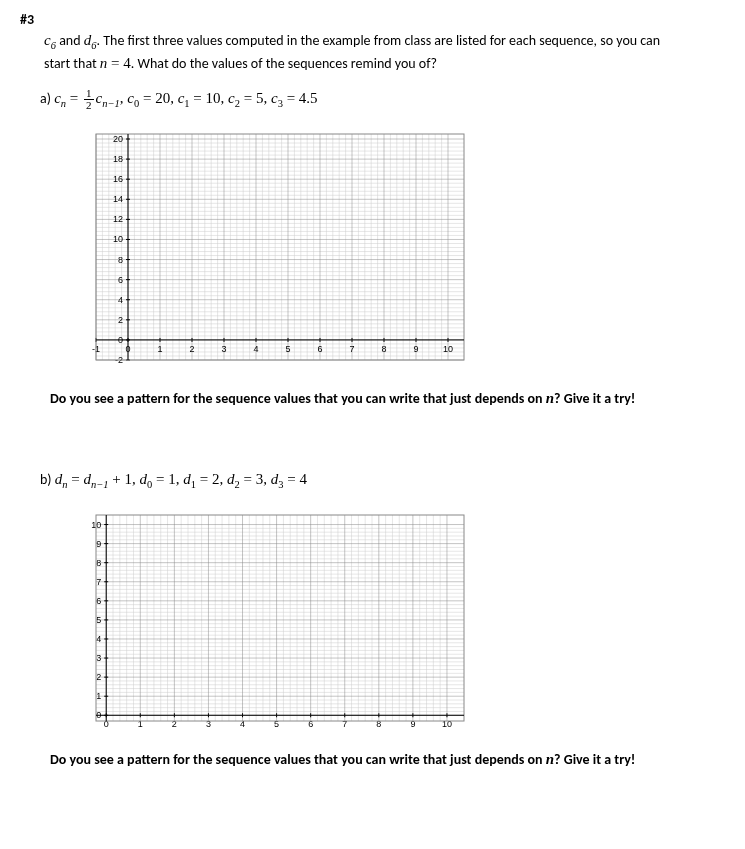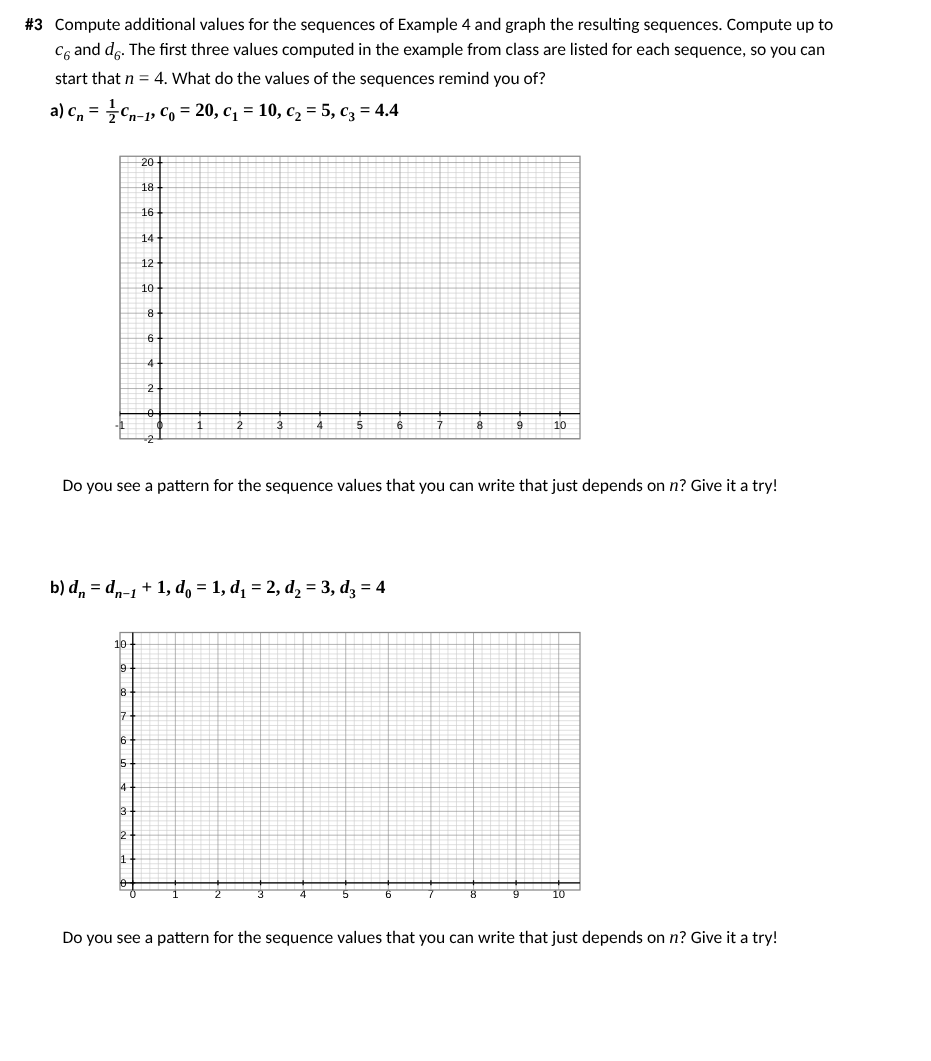--- a/index.html
+++ b/index.html
@@ -18,22 +18,21 @@
   }
   .problem-num {
     font-weight: bold;
     flex-shrink: 0;
   }
   .problem-text {
     flex: 1;
   }
   .part-label {
     display: inline-block;
-    margin: 4px 0 8px 20px;
-    font-weight: bold;
+    margin: 14px 0 8px 20px;
   }
   .formula {
     font-family: "Cambria Math", "Times New Roman", serif;
     font-style: italic;
     font-size: 15px;
   }
   .formula .rm { font-style: normal; }
   .frac {
     display: inline-block;
     vertical-align: middle;
@@ -49,46 +48,47 @@
     margin: 8px 0 8px 50px;
   }
   svg { display: block; }
   .axis { stroke: #000; stroke-width: 1; }
   .major { stroke: #888; stroke-width: 0.5; }
   .minor { stroke: #ccc; stroke-width: 0.5; }
   .boundary { stroke: #888; stroke-width: 1; }
   .ticktext { font-family: Arial, sans-serif; font-size: 9px; fill: #000; }
   .prompt {
     margin: 10px 0 40px 30px;
+    font-weight: bold;
   }
 </style>
 </head>
 <body>
 
 
 
 
 <div class="problem-row">
   <div class="problem-num">#3</div>
   <div class="problem-text">
-    <span>Compute additional values for the sequences of Example 4 and graph the resulting sequences. Compute up to</span><br>
+    <br>
     <span class="formula"><i>c</i><sub>6</sub></span><span> and </span><span class="formula"><i>d</i><sub>6</sub></span><span>. The first three values computed in the example from class are listed for each sequence, so you can</span><br>
     <span>start that </span><span class="formula"><i>n</i><span class="rm"> = 4</span></span><span>. What do the values of the sequences remind you of?</span>
   </div>
 </div>
 
 
 <div class="part-label">
   <span>a)</span>
   <span class="formula">
     <i>c</i><sub>n</sub><span class="rm"> = </span><span class="frac"><span class="num rm">1</span><span class="den rm">2</span></span><i>c</i><sub>n−1</sub><span class="rm">,  </span>
     <span><i>c</i><sub class="rm">0</sub><span class="rm"> = 20, </span></span>
     <span><i>c</i><sub class="rm">1</sub><span class="rm"> = 10, </span></span>
     <span><i>c</i><sub class="rm">2</sub><span class="rm"> = 5, </span></span>
-    <span><i>c</i><sub class="rm">3</sub><span class="rm"> = 4.4</span></span>
+    <span><i>c</i><sub class="rm">3</sub><span class="rm"> = 4.5</span></span>
   </span>
 </div>
 
 <div class="chart-wrap">
   <svg id="chart-a-svg" width="400" height="250">
       <line class="minor" x1="32.4" y1="6" x2="32.4" y2="232"></line>
       <line class="minor" x1="38.8" y1="6" x2="38.8" y2="232"></line>
       <line class="minor" x1="45.2" y1="6" x2="45.2" y2="232"></line>
       <line class="minor" x1="51.6" y1="6" x2="51.6" y2="232"></line>
       <line class="minor" x1="64.4" y1="6" x2="64.4" y2="232"></line>

